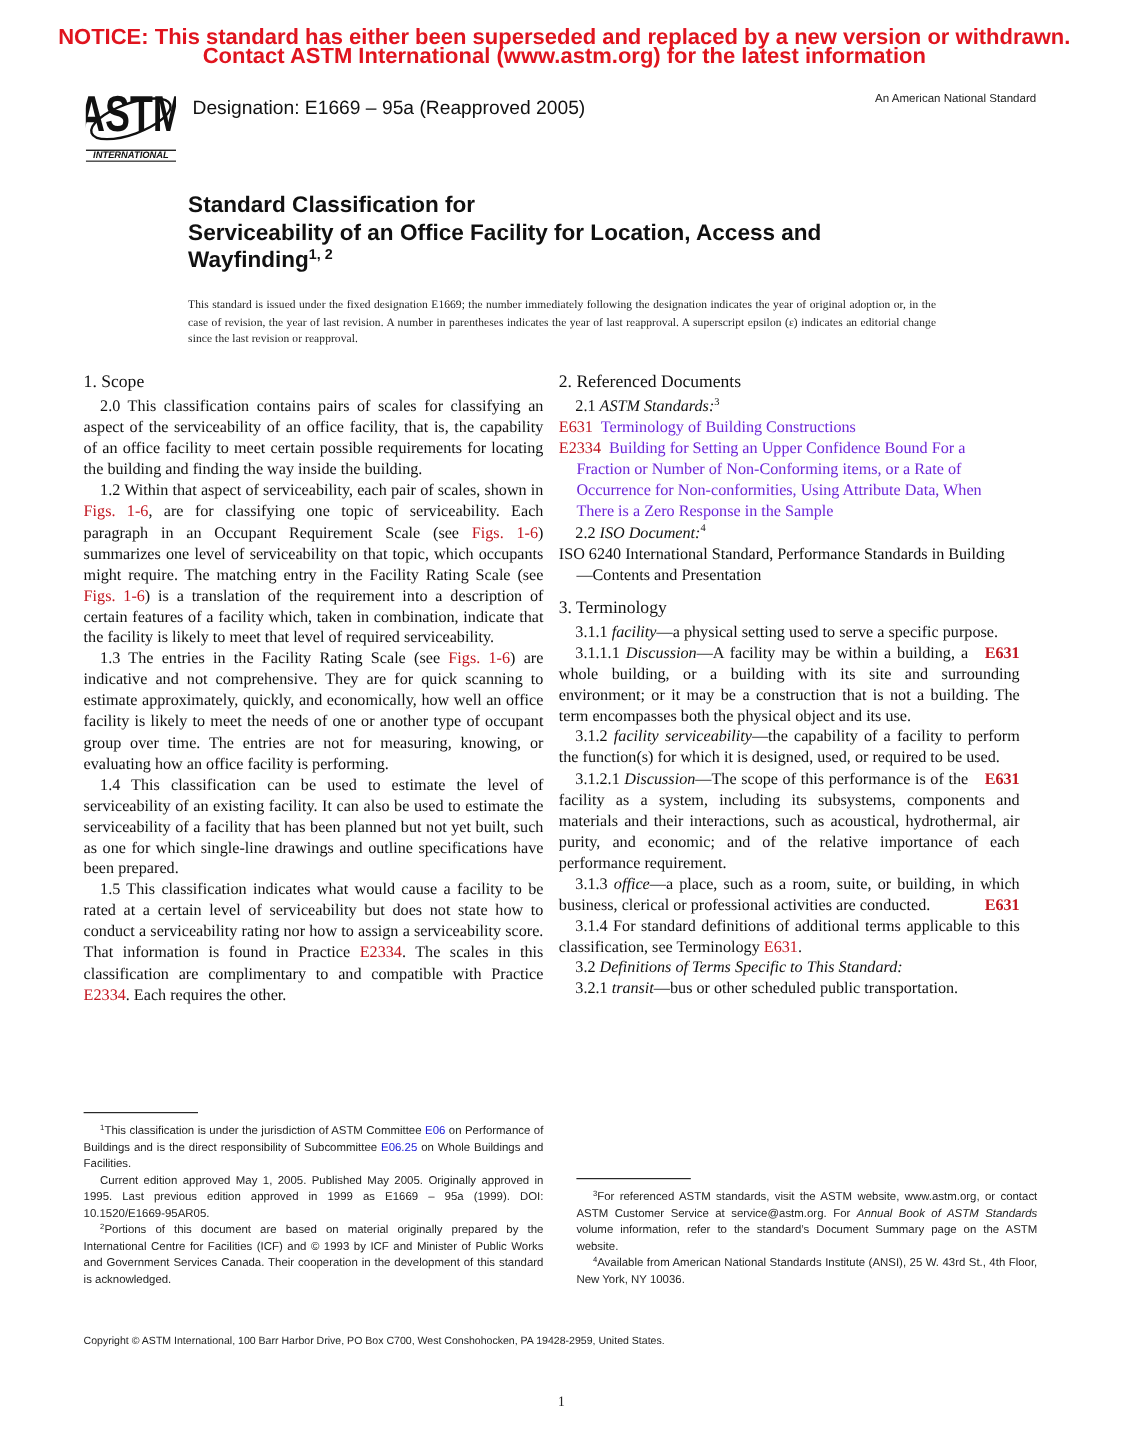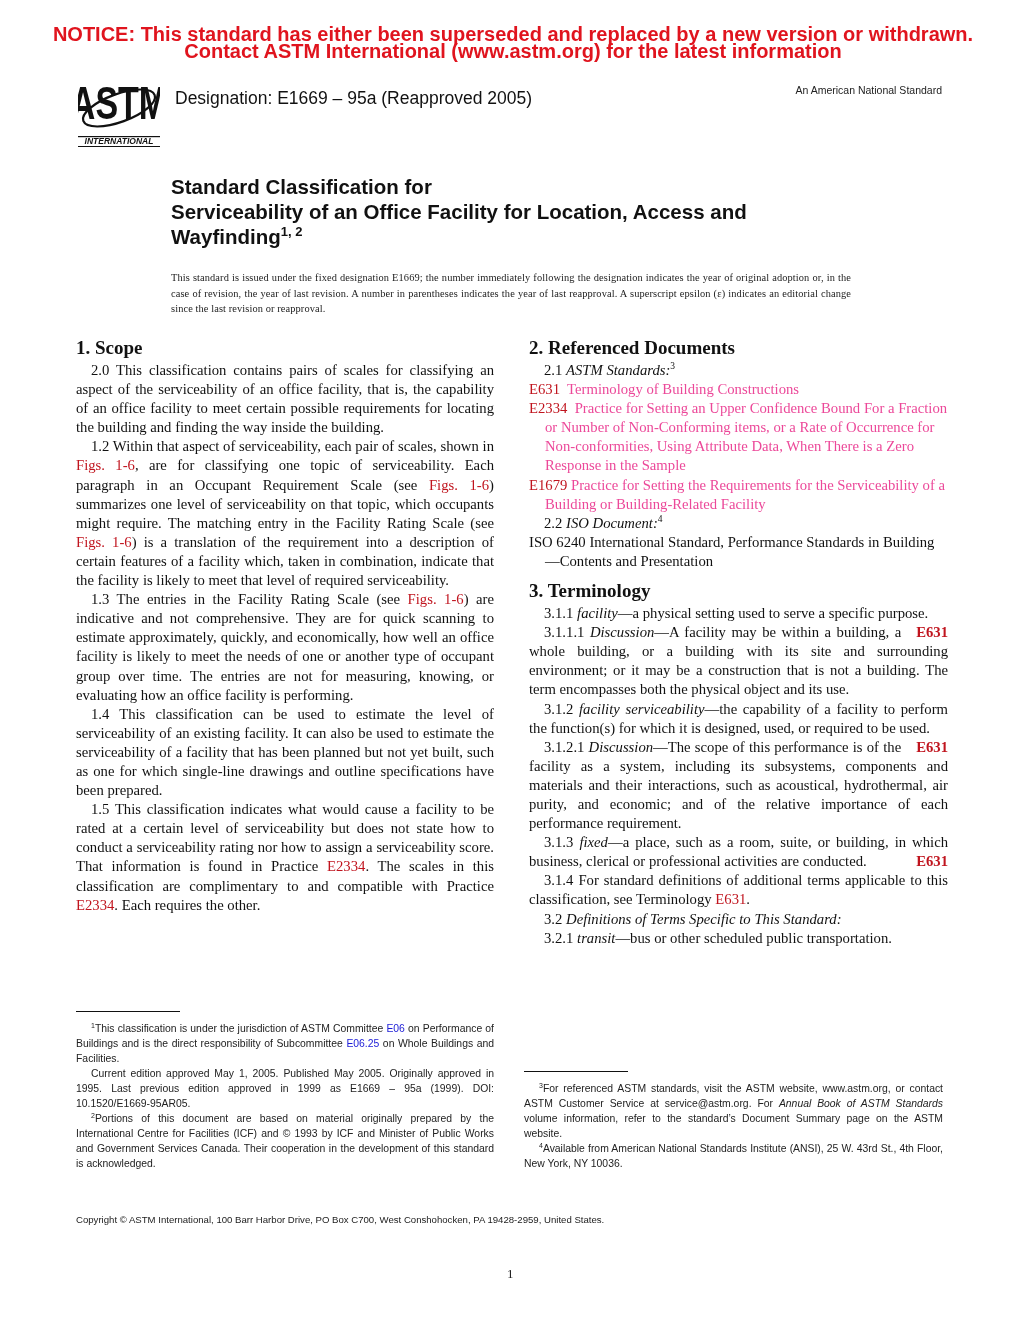--- a/index.html
+++ b/index.html
@@ -10,25 +10,25 @@
   .designation { position: absolute; left: 175px; top: 88px; font-family: "Liberation Sans", sans-serif;
     font-size: 17.5px; color: #111; }
   .ans { position: absolute; right: 78px; top: 84px; font-family: "Liberation Sans", sans-serif; font-size: 10.5px; color: #222; }
   .title { position: absolute; left: 171px; top: 174px; font-family: Liberation Sans, sans-serif; font-weight: bold;
     font-size: 20.5px; line-height: 25px; color: #111; }
   .title sup { font-size: 13px; vertical-align: 8px; line-height: 0; }
   .issued { position: absolute; left: 171px; top: 270px; width: 680px; font-family: "Liberation Serif", serif;
     font-size: 10.4px; line-height: 15.5px; color: #222; text-align: justify; letter-spacing: 0.1px; }
   .col { position: absolute; font-family: "Liberation Serif", serif; font-size: 14.7px; line-height: 19.1px; color: #111; }
   .col.left { left: 76px; top: 338px; width: 418px; }
-  .col.right { left: 529px; top: 338px; width: 419px; }
+  .col.right { left: 508px; top: 338px; width: 419px; }
   .col p { margin: 0; text-align: justify; text-indent: 15px; }
-  .col h2 { margin: 0 0 3px 0; font-size: 19px; font-weight: bold; line-height: 20px; }
+  .col h2 { margin: 0 0 3px 0; font-size: 16px; font-weight: normal; line-height: 20px; }
   .red { color: #c0141e; }
-  .blue { color: #ec4899; }
+  .blue { color: #6d28d9; }
   .ref { text-indent: 0 !important; padding-left: 16px; }
   .ref .inner { display: block; text-indent: -16px; }
   .right-tag { float: right; font-weight: bold; color: #c0141e; }
   .gap { height: 10px; }
   .fn-rule { position: absolute; height: 1px; background: #111; width: 104px; }
   .fn { position: absolute; font-family: "Liberation Sans", sans-serif; font-size: 10.4px; line-height: 15px; color: #222; text-align: justify; }
   .fn p { margin: 0; text-indent: 15px; }
   .fn sup { font-size: 7px; vertical-align: 4px; line-height: 0; }
   .fn .link { color: #1a1ad6; margin-top: 14px; }
   .copyright { position: absolute; left: 76px; top: 1214px; font-family: "Liberation Sans", sans-serif; font-size: 9.6px; color: #222; }
@@ -73,37 +73,34 @@
   <p><span>1.5  This classification indicates what would cause a facility to be rated at a certain level of serviceability but does not state how to conduct a serviceability rating nor how to assign a serviceability score. That information is found in Practice </span><span class="red">E2334</span><span>. The scales in this classification are complimentary to and compatible with Practice </span><span class="red">E2334</span><span>. Each requires the other.</span></p>
 </div>
 
 <div class="col right">
   <h2>2.  Referenced Documents</h2>
   <p><span>2.1  </span><i>ASTM Standards:</i><sup class="s">3</sup></p>
   <div class="ref">
       <span class="inner"><span class="red">E631</span>&nbsp; <span class="blue">Terminology of Building Constructions</span></span>
     </div>
   <div class="ref">
-      <span class="inner"><span class="red">E2334</span>&nbsp; <span class="blue">Practice for Setting an Upper Confidence Bound For a Fraction or Number of Non-Conforming items, or a Rate of Occurrence for Non-conformities, Using Attribute Data, When There is a Zero Response in the Sample</span></span>
-    </div>
-  <div class="ref">
-      <span class="inner"><span class="red">E1679</span>&nbsp;<span class="blue">Practice for Setting the Requirements for the Serviceability of a Building or Building-Related Facility</span></span>
+      <span class="inner"><span class="red">E2334</span>&nbsp; <span class="blue">Building for Setting an Upper Confidence Bound For a Fraction or Number of Non-Conforming items, or a Rate of Occurrence for Non-conformities, Using Attribute Data, When There is a Zero Response in the Sample</span></span>
     </div>
   <p><span>2.2  </span><i>ISO Document:</i><sup class="s">4</sup></p>
   <div class="ref">
       <span class="inner">ISO 6240  International Standard, Performance Standards in Building—Contents and Presentation</span>
     </div>
   <div class="gap"></div>
 
   <h2>3.  Terminology</h2>
   <p><span>3.1.1 </span><i>facility</i><span>—a physical setting used to serve a specific purpose.</span><span class="right-tag">E631</span></p>
   <p><span>3.1.1.1  </span><i>Discussion</i><span>—A facility may be within a building, a whole building, or a building with its site and surrounding environment; or it may be a construction that is not a building. The term encompasses both the physical object and its use.</span></p>
   <p><span>3.1.2 </span><i>facility serviceability</i><span>—the capability of a facility to perform the function(s) for which it is designed, used, or required to be used.</span><span class="right-tag">E631</span></p>
   <p><span>3.1.2.1  </span><i>Discussion</i><span>—The scope of this performance is of the facility as a system, including its subsystems, components and materials and their interactions, such as acoustical, hydrothermal, air purity, and economic; and of the relative importance of each performance requirement.</span></p>
-  <p><span>3.1.3 </span><i>fixed</i><span>—a place, such as a room, suite, or building, in which business, clerical or professional activities are conducted.</span><span class="right-tag">E631</span></p>
+  <p><span>3.1.3 </span><i>office</i><span>—a place, such as a room, suite, or building, in which business, clerical or professional activities are conducted.</span><span class="right-tag">E631</span></p>
   <p><span>3.1.4  For standard definitions of additional terms applicable to this classification, see Terminology </span><span class="red">E631</span><span>.</span></p>
   <p><span>3.2  </span><i>Definitions of Terms Specific to This Standard:</i></p>
   <p><span>3.2.1 </span><i>transit</i><span>—bus or other scheduled public transportation.</span></p>
 </div>
 
 <div class="fn-rule" style="left:76px; top:1011px;"></div>
 <div class="fn" style="left:76px; top:1021px; width:418px;">
   <p><sup>1</sup><span>This classification is under the jurisdiction of ASTM Committee </span><span class="link">E06</span><span> on Performance of Buildings and is the direct responsibility of Subcommittee </span><span class="link">E06.25</span><span> on Whole Buildings and Facilities.</span></p>
   <p>Current edition approved May 1, 2005. Published May 2005. Originally approved in 1995. Last previous edition approved in 1999 as E1669 – 95a (1999). DOI: 10.1520/E1669-95AR05.</p>
   <p><sup>2</sup><span>Portions of this document are based on material originally prepared by the International Centre for Facilities (ICF) and © 1993 by ICF and Minister of Public Works and Government Services Canada. Their cooperation in the development of this standard is acknowledged.</span></p>

